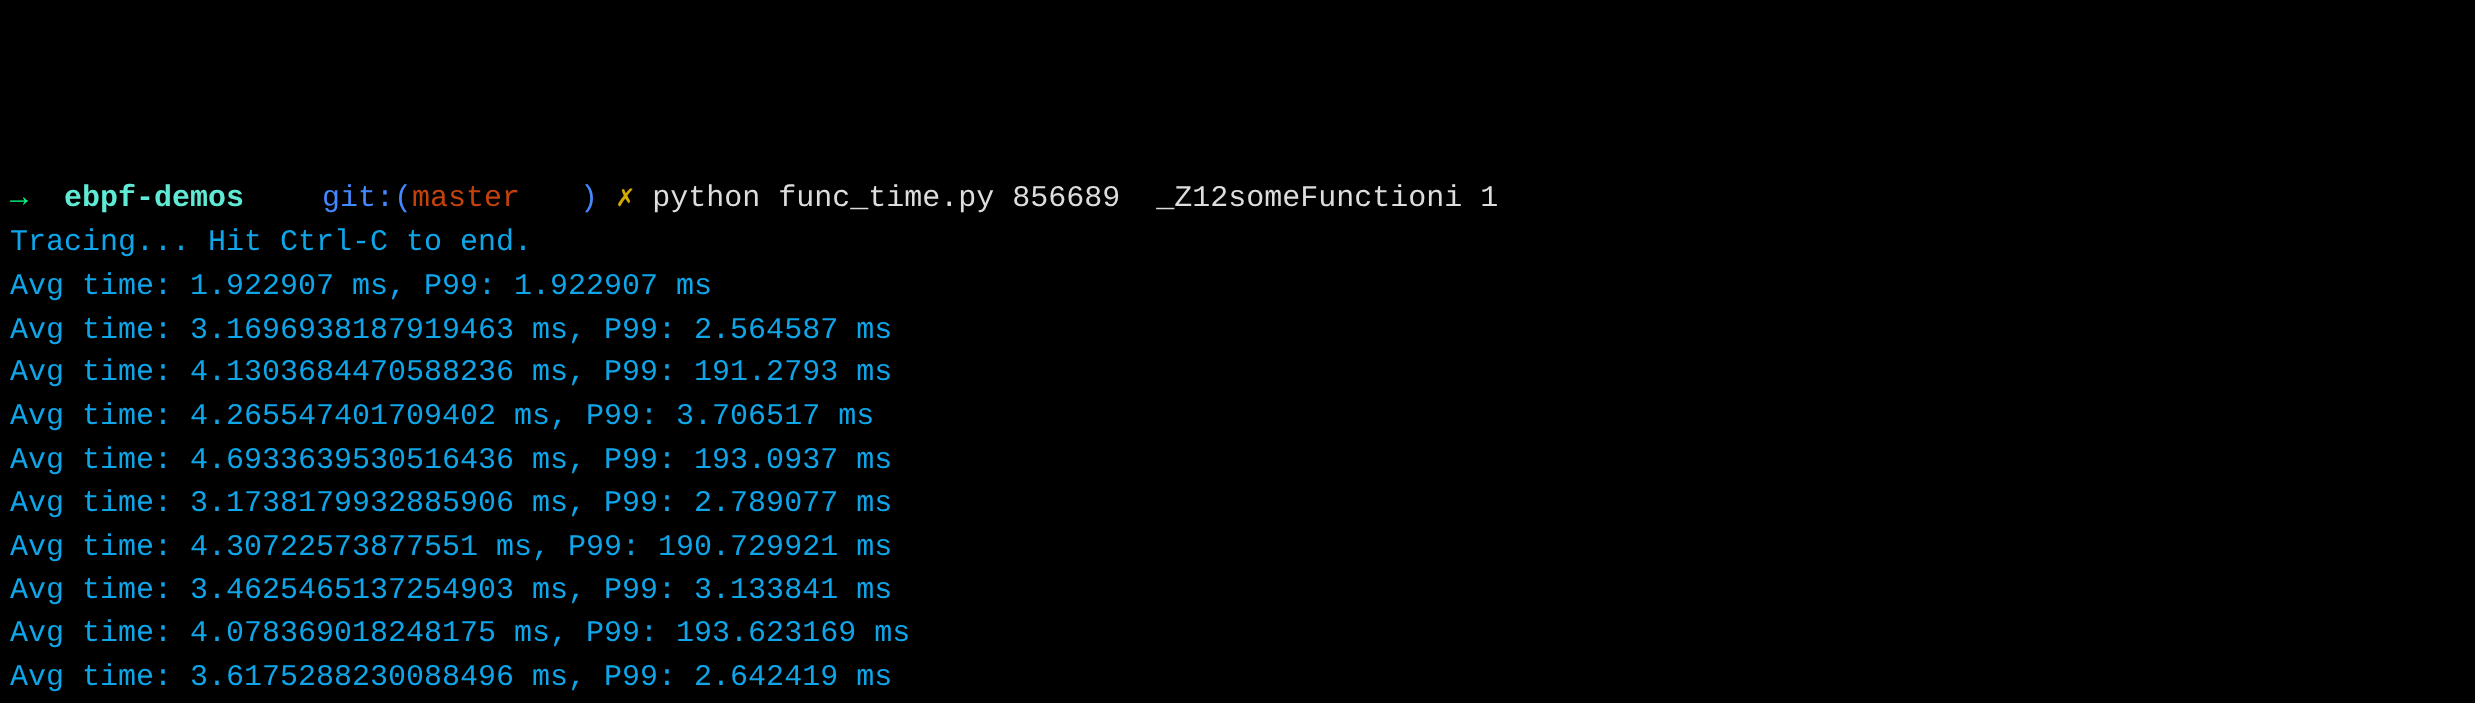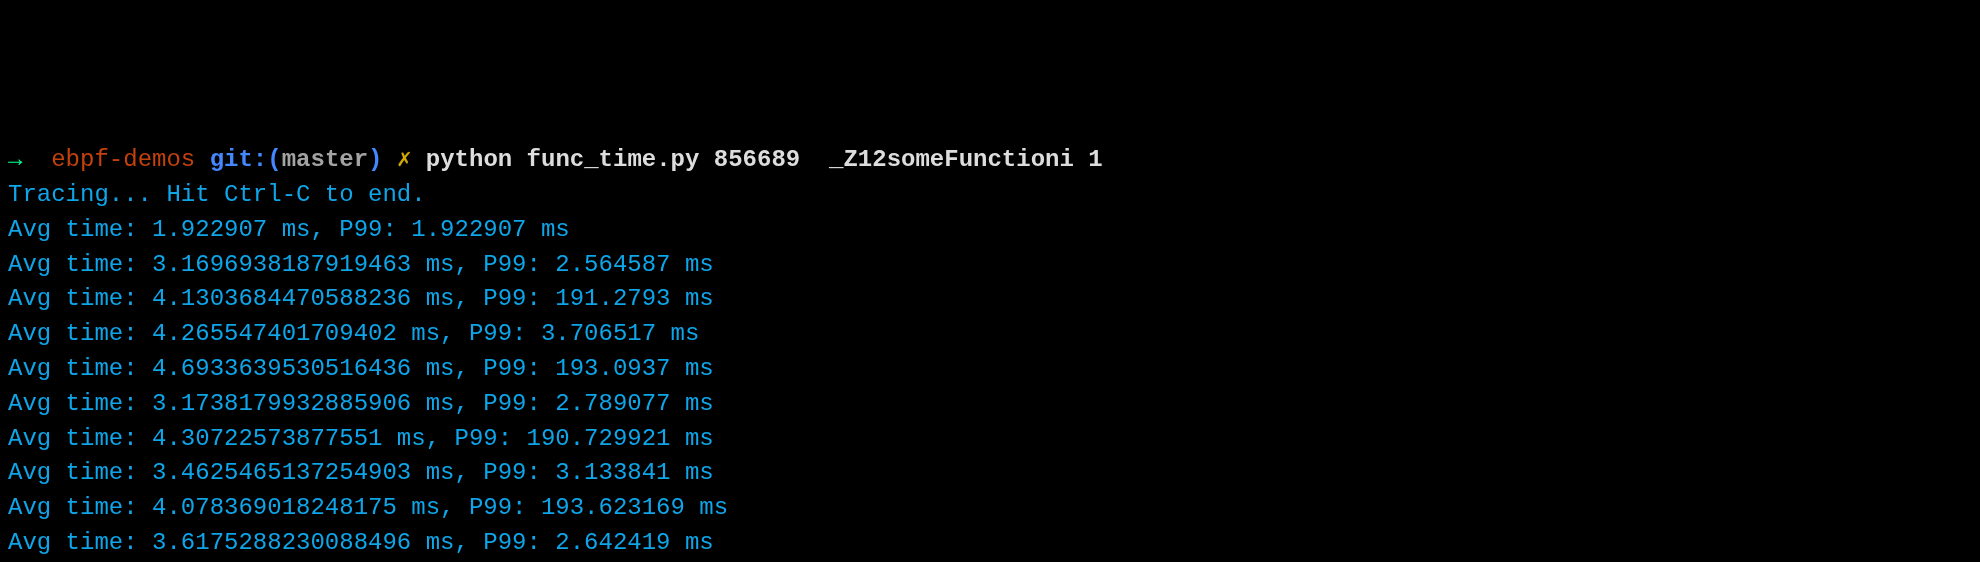--- a/index.html
+++ b/index.html
@@ -16,38 +16,38 @@
       padding: 4px 8px;
       width: 1980px;
       min-height: 562px;
       white-space: pre;
     }
     .prompt-arrow {
       color: #00ff88;
       font-weight: bold;
     }
     .prompt-dir {
-      color: #c2410c;
-      font-weight: normal;
+      color: #5eead4;
+      font-weight: bold;
     }
     .prompt-git-label {
       color: #4488ff;
-      font-weight: bold;
+      font-weight: normal;
+      margin-left: 48px;
     }
     .prompt-git-branch {
-      color: #a3a3a3;
-      font-weight: bold;
+      color: #c2410c;
+      font-weight: normal;
     }
     .prompt-marker {
       color: #d4aa00;
       font-weight: bold;
     }
     .command {
       color: #dddddd;
-      font-weight: bold;
     }
     .output-line {
       color: #0ea5e9;
     }
   </style>
 </head>
 <body>
 
 
 

